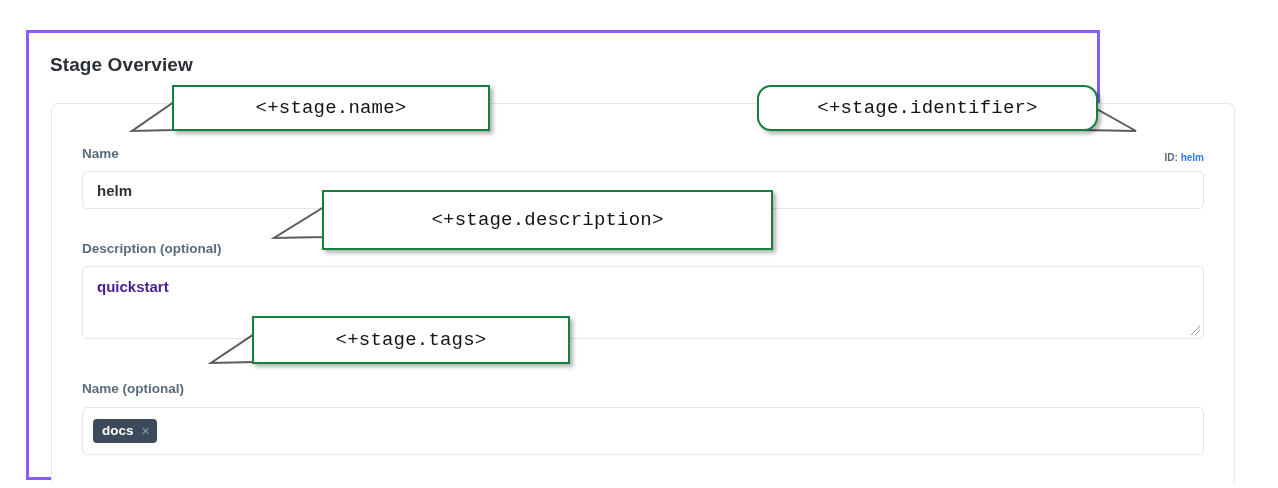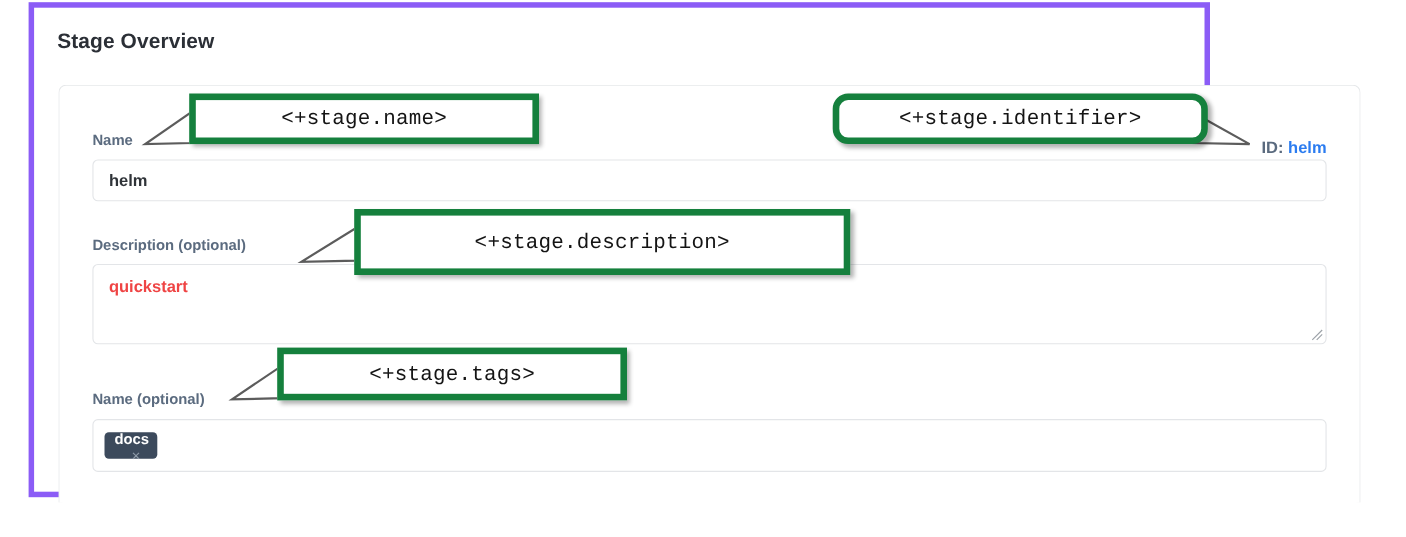--- a/index.html
+++ b/index.html
@@ -13,25 +13,25 @@
     font-family: "Liberation Sans", sans-serif;
     -webkit-font-smoothing: antialiased;
     position: relative;
     overflow: hidden;
   }
 
   
   .screenshot-frame {
     position: absolute;
     left: 26px;
-    top: 2px;
+    top: 30px;
     width: 1074px;
     height: 450px;
     background: #ffffff;
-    border: 5px solid #8b5cf6;
+    border: 3px solid #8b5cf6;
     box-sizing: border-box;
   }
 
   
   .page-title {
     position: absolute;
     left: 21px;
     top: 21px;
     font-size: 19px;
     font-weight: bold;
@@ -82,21 +82,21 @@
   .text-area {
     box-sizing: border-box;
     width: 1122px;
     height: 73px;
     border: 1px solid #e3e5e8;
     border-radius: 5px;
     background: #ffffff;
     font-family: "Liberation Sans", sans-serif;
     font-size: 15px;
     font-weight: bold;
-    color: #ef4444;
+    color: #4c1d95;
     padding: 11px 14px;
     outline: none;
     resize: none;
     overflow: hidden;
     display: block;
   }
   .textarea-wrap { position: relative; width: 1122px; }
   .resize-grip {
     position: absolute;
     right: 3px;
@@ -121,48 +121,47 @@
     display: inline-flex;
     align-items: center;
     background: #3c4a5c;
     border-radius: 4px;
     height: 24px;
     padding: 0 7px 0 9px;
     font-size: 13.5px;
     font-weight: bold;
     color: #ffffff;
     line-height: 1;
-    flex-direction: column;
   }
   .tag-remove {
     margin-left: 8px;
     color: #8e9aa8;
     font-size: 14px;
     font-weight: normal;
     line-height: 1;
     cursor: pointer;
   }
 
   
   .id-line {
     position: absolute;
     right: 30px;
     top: 48px;
-    font-size: 15px;
+    font-size: 10px;
     font-weight: bold;
     white-space: nowrap;
   }
   .id-key { color: #5b6b7f; }
   .id-value { color: #2b7cf0; }
 
   
   .callout {
     position: absolute;
     background: #ffffff;
-    border: 6px solid #15803d;
+    border: 2px solid #15803d;
     box-shadow: 3px 3px 4px rgba(0,0,0,0.30);
     display: flex;
     align-items: center;
     justify-content: center;
     box-sizing: border-box;
     z-index: 20;
   }
   .callout-text {
     font-family: "Liberation Mono", "DejaVu Sans Mono", monospace;
     font-size: 19px;

